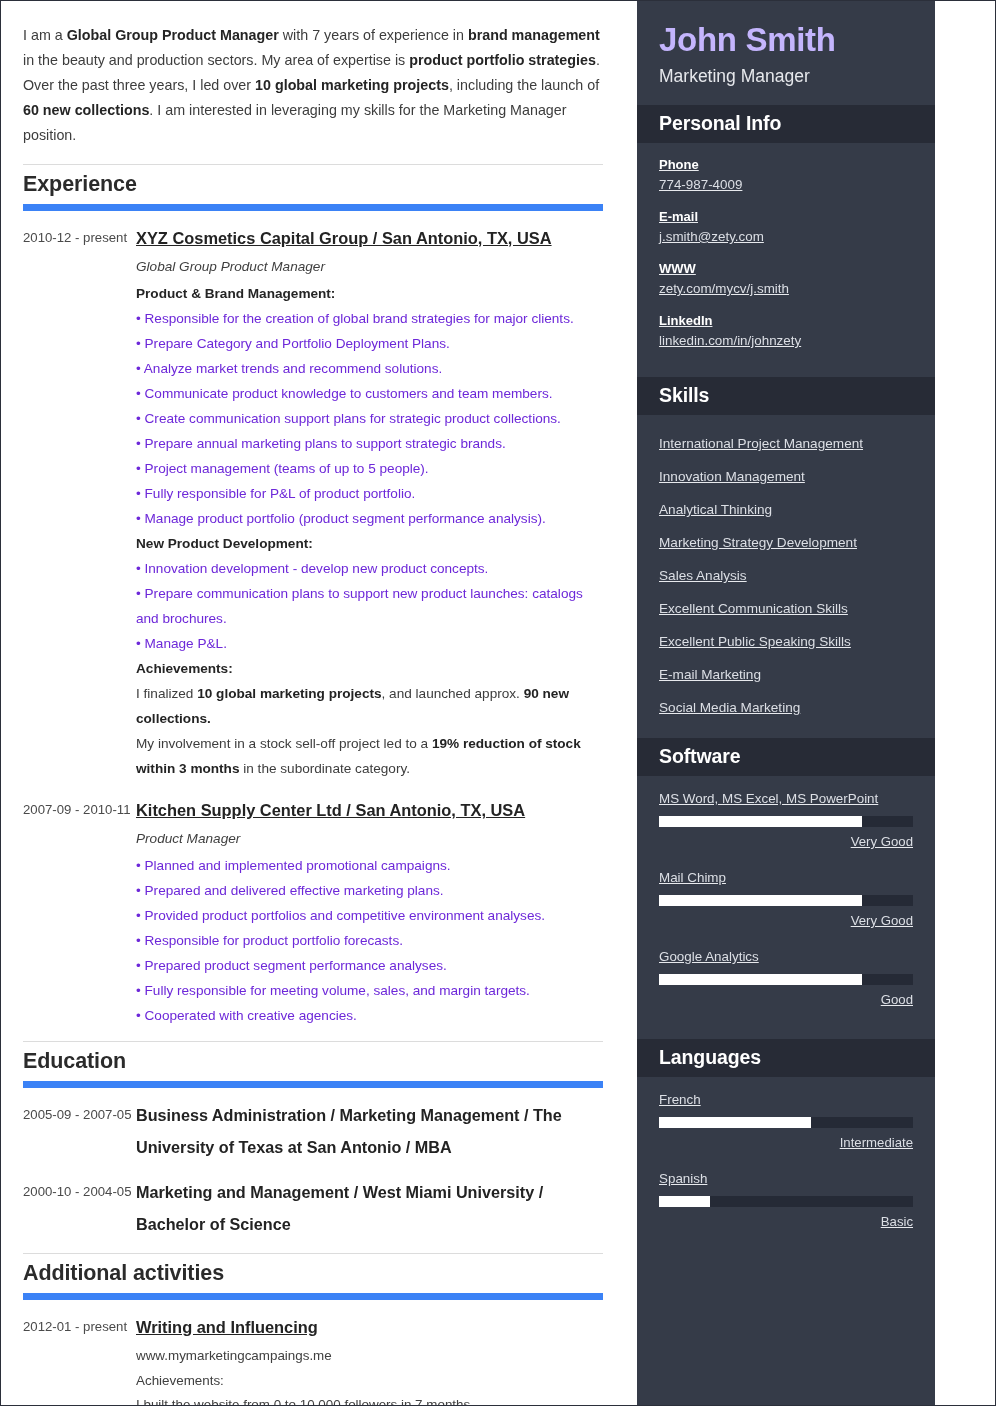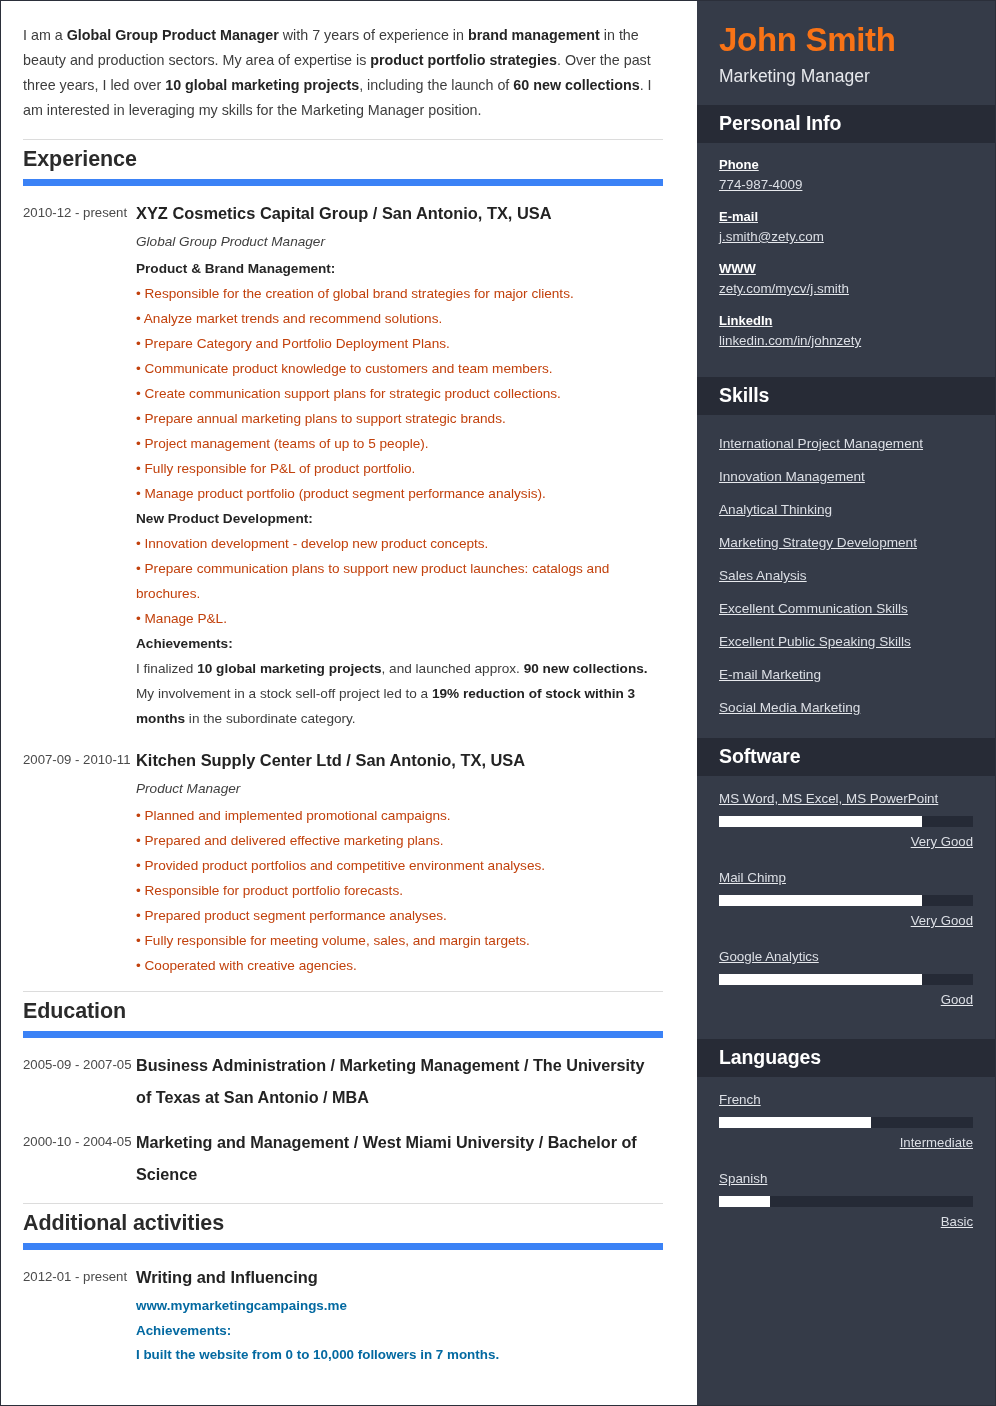--- a/index.html
+++ b/index.html
@@ -15,21 +15,21 @@
     position: relative;
     width: 996px;
     height: 1406px;
     display: flex;
     border: 1px solid #2b2f3a;
     background: #ffffff;
   }
 
   
   .main {
-    width: 696px;
+    width: 636px;
     background: #ffffff;
     padding: 22px 34px 0 22px;
     overflow: hidden;
   }
 
   .summary {
     font-size: 14.3px;
     line-height: 25px;
     color: #3d3d3d;
     margin: 0 0 16px 0;
@@ -67,50 +67,50 @@
     padding-top: 3px;
   }
   .entry-body { flex: 1 1 auto; min-width: 0; }
 
   .entry-title {
     font-size: 16.4px;
     font-weight: bold;
     color: #232323;
     line-height: 32px;
     margin: 0 0 1px 0;
+    text-decoration: underline;
   }
   .entry-subtitle {
     font-size: 13.6px;
     font-style: italic;
     color: #3f3f3f;
     line-height: 24px;
     margin: 0 0 2px 0;
   }
   .entry-group {
     font-size: 13.6px;
     font-weight: bold;
     color: #252525;
     line-height: 25px;
   }
   .bullet {
     font-size: 13.6px;
-    color: #c2410c;
+    color: #6d28d9;
     line-height: 25px;
   }
   .para {
     font-size: 13.6px;
     color: #3d3d3d;
     line-height: 25px;
   }
   .para b { color: #232323; font-weight: bold; }
   .plain {
     font-size: 13.4px;
-    color: #0369a1;
+    color: #404040;
     line-height: 24.5px;
-    font-weight: bold;
   }
 
   .edu-title {
     font-size: 16.2px;
     font-weight: bold;
     color: #232323;
     line-height: 32px;
     margin: 0;
   }
 
@@ -123,21 +123,21 @@
     overflow: hidden;
   }
   .sb-top {
     background: #353b48;
     padding: 18px 22px 16px 22px;
   }
   .sb-name {
     margin: 0;
     font-size: 33px;
     font-weight: bold;
-    color: #f97316;
+    color: #c4b5fd;
     letter-spacing: -0.3px;
     line-height: 42px;
   }
   .sb-role {
     margin: 2px 0 0 0;
     font-size: 17.5px;
     color: #e6e8ec;
     font-weight: normal;
     line-height: 26px;
   }
@@ -213,22 +213,22 @@
         <h2>Experience</h2>
       </div>
       <div id="experience-entries">
           <div class="entry">
             <div class="entry-dates">2010-12 - present</div>
             <div class="entry-body">
               <div class="entry-title">XYZ Cosmetics Capital Group / San Antonio, TX, USA</div>
               <div class="entry-subtitle">Global Group Product Manager</div>
               <div class="entry-group">Product &amp; Brand Management:</div>
               <div class="bullet">• Responsible for the creation of global brand strategies for major clients.</div>
+              <div class="bullet">• Prepare Category and Portfolio Deployment Plans.</div>
               <div class="bullet">• Analyze market trends and recommend solutions.</div>
-              <div class="bullet">• Prepare Category and Portfolio Deployment Plans.</div>
               <div class="bullet">• Communicate product knowledge to customers and team members.</div>
               <div class="bullet">• Create communication support plans for strategic product collections.</div>
               <div class="bullet">• Prepare annual marketing plans to support strategic brands.</div>
               <div class="bullet">• Project management (teams of up to 5 people).</div>
               <div class="bullet">• Fully responsible for P&amp;L of product portfolio.</div>
               <div class="bullet">• Manage product portfolio (product segment performance analysis).</div>
               <div class="entry-group">New Product Development:</div>
               <div class="bullet">• Innovation development - develop new product concepts.</div>
               <div class="bullet">• Prepare communication plans to support new product launches: catalogs and brochures.</div>
               <div class="bullet">• Manage P&amp;L.</div>

